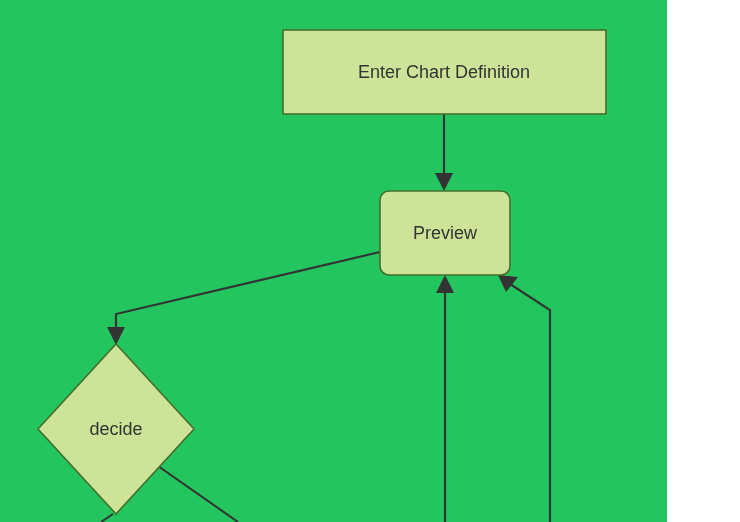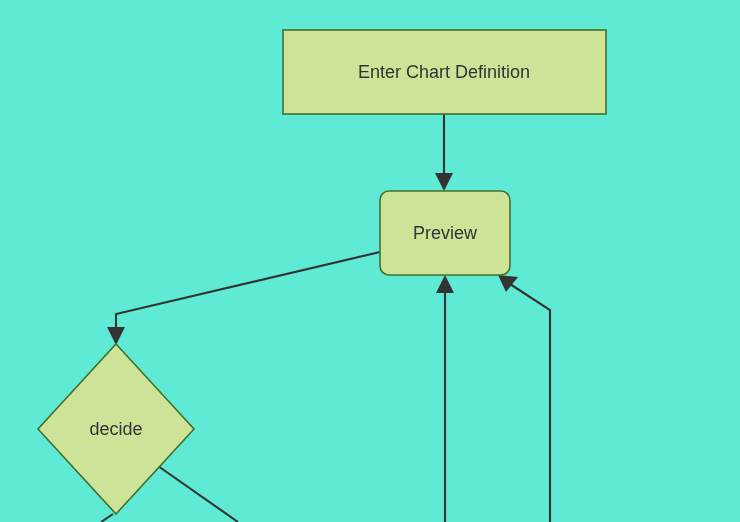--- a/index.html
+++ b/index.html
@@ -6,23 +6,23 @@
   html, body {
     margin: 0;
     padding: 0;
     background: #ffffff;
   }
   body {
     font-family: "Liberation Sans", sans-serif;
   }
   #canvas {
     position: relative;
-    width: 740px;
+    width: 667px;
     height: 522px;
-    background: #5eead4;
+    background: #22c55e;
     overflow: hidden;
   }
   #diagram-svg {
     position: absolute;
     top: 0;
     left: 0;
     width: 740px;
     height: 522px;
   }
   .node-shape {

